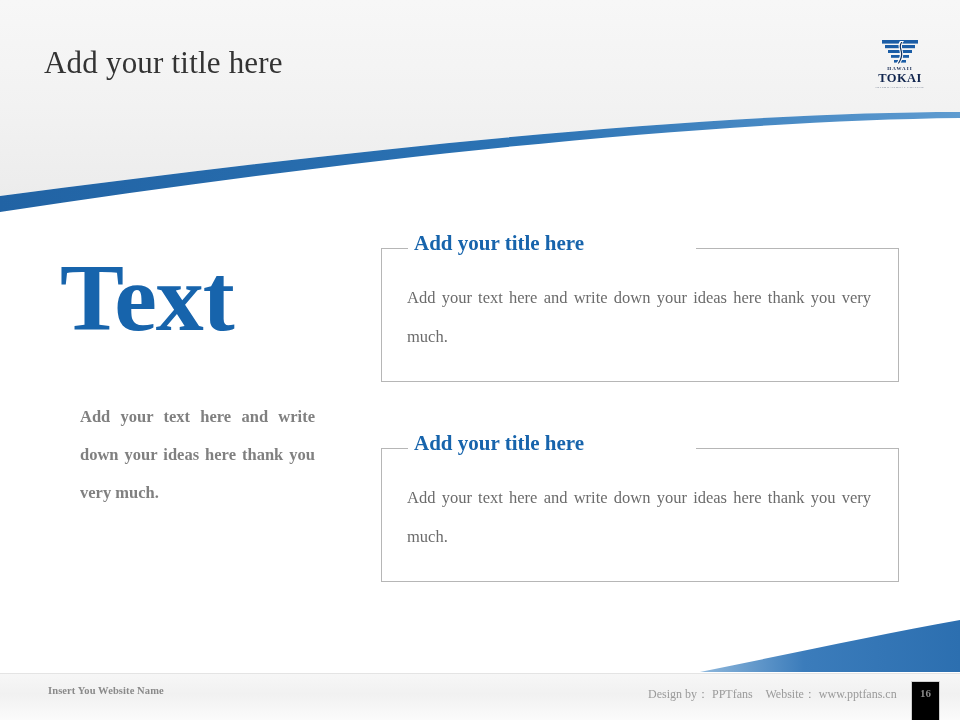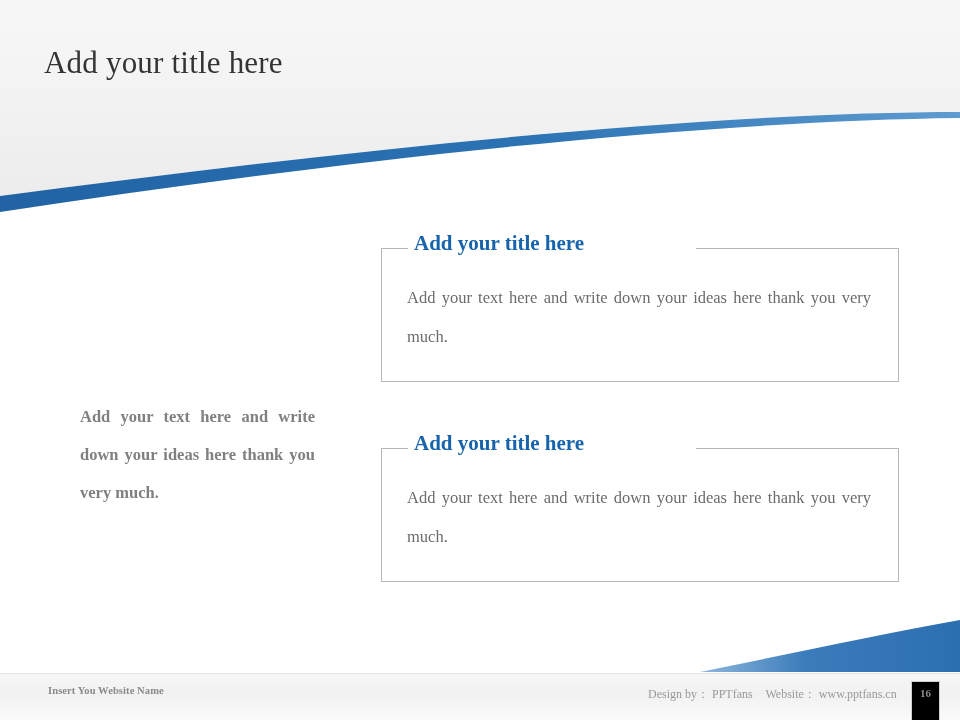--- a/index.html
+++ b/index.html
@@ -230,21 +230,36 @@
     <path fill="url(#headerGrad)" d="M0,0 L960,0 L960,112 C700,112 330,152 0,196 Z"></path>
 
     <path fill="url(#swooshGrad)" d="M0,196 C330,152 700,112 960,112 L960,118
              C700,121 340,160 0,212 Z"></path>
 
     <path fill="url(#swooshGrad2)" d="M960,620 L960,672 L700,672 C790,654 880,634 960,620 Z"></path>
   </svg>
 
   <div class="header-title">Add your title here</div>
 
-
+  <div class="logo">
+    <svg class="logo-mark" viewBox="0 0 44 26">
+      <rect x="4" y="1" width="36" height="3.6" fill="#1B5DA6"></rect>
+      <rect x="7" y="6" width="30" height="3.2" fill="#1B5DA6"></rect>
+      <rect x="10" y="11" width="24" height="3.0" fill="#1B5DA6"></rect>
+      <rect x="13" y="16" width="18" height="2.8" fill="#1B5DA6"></rect>
+      <rect x="16" y="21" width="12" height="2.6" fill="#1B5DA6"></rect>
+      <path d="M26,2 C20,9 30,13 22,25 L18,25 C27,13 17,9 22,2 Z" fill="#ffffff"></path>
+      <path d="M24.5,3 C19.5,9.5 29,13 21,24.5 L19.7,24.5 C27.6,13 18.4,9.5 23.2,3 Z" fill="#15325E"></path>
+    </svg>
+    <div class="logo-hawaii">HAWAII</div>
+    <div class="logo-tokai">TOKAI</div>
+    <div class="logo-sub">INTERNATIONAL COLLEGE</div>
+  </div>
+
+  <div class="big-word">Text</div>
   <div class="left-body">Add your text here and write down your ideas here thank you very much.</div>
 
   <div class="panel panel-1">
     <div class="panel-frame"></div>
     <div class="panel-gap"></div>
     <div class="panel-title">Add your title here</div>
     <div class="panel-body">Add your text here and write down your ideas here thank you very much.</div>
   </div>
 
   <div class="panel panel-2">

